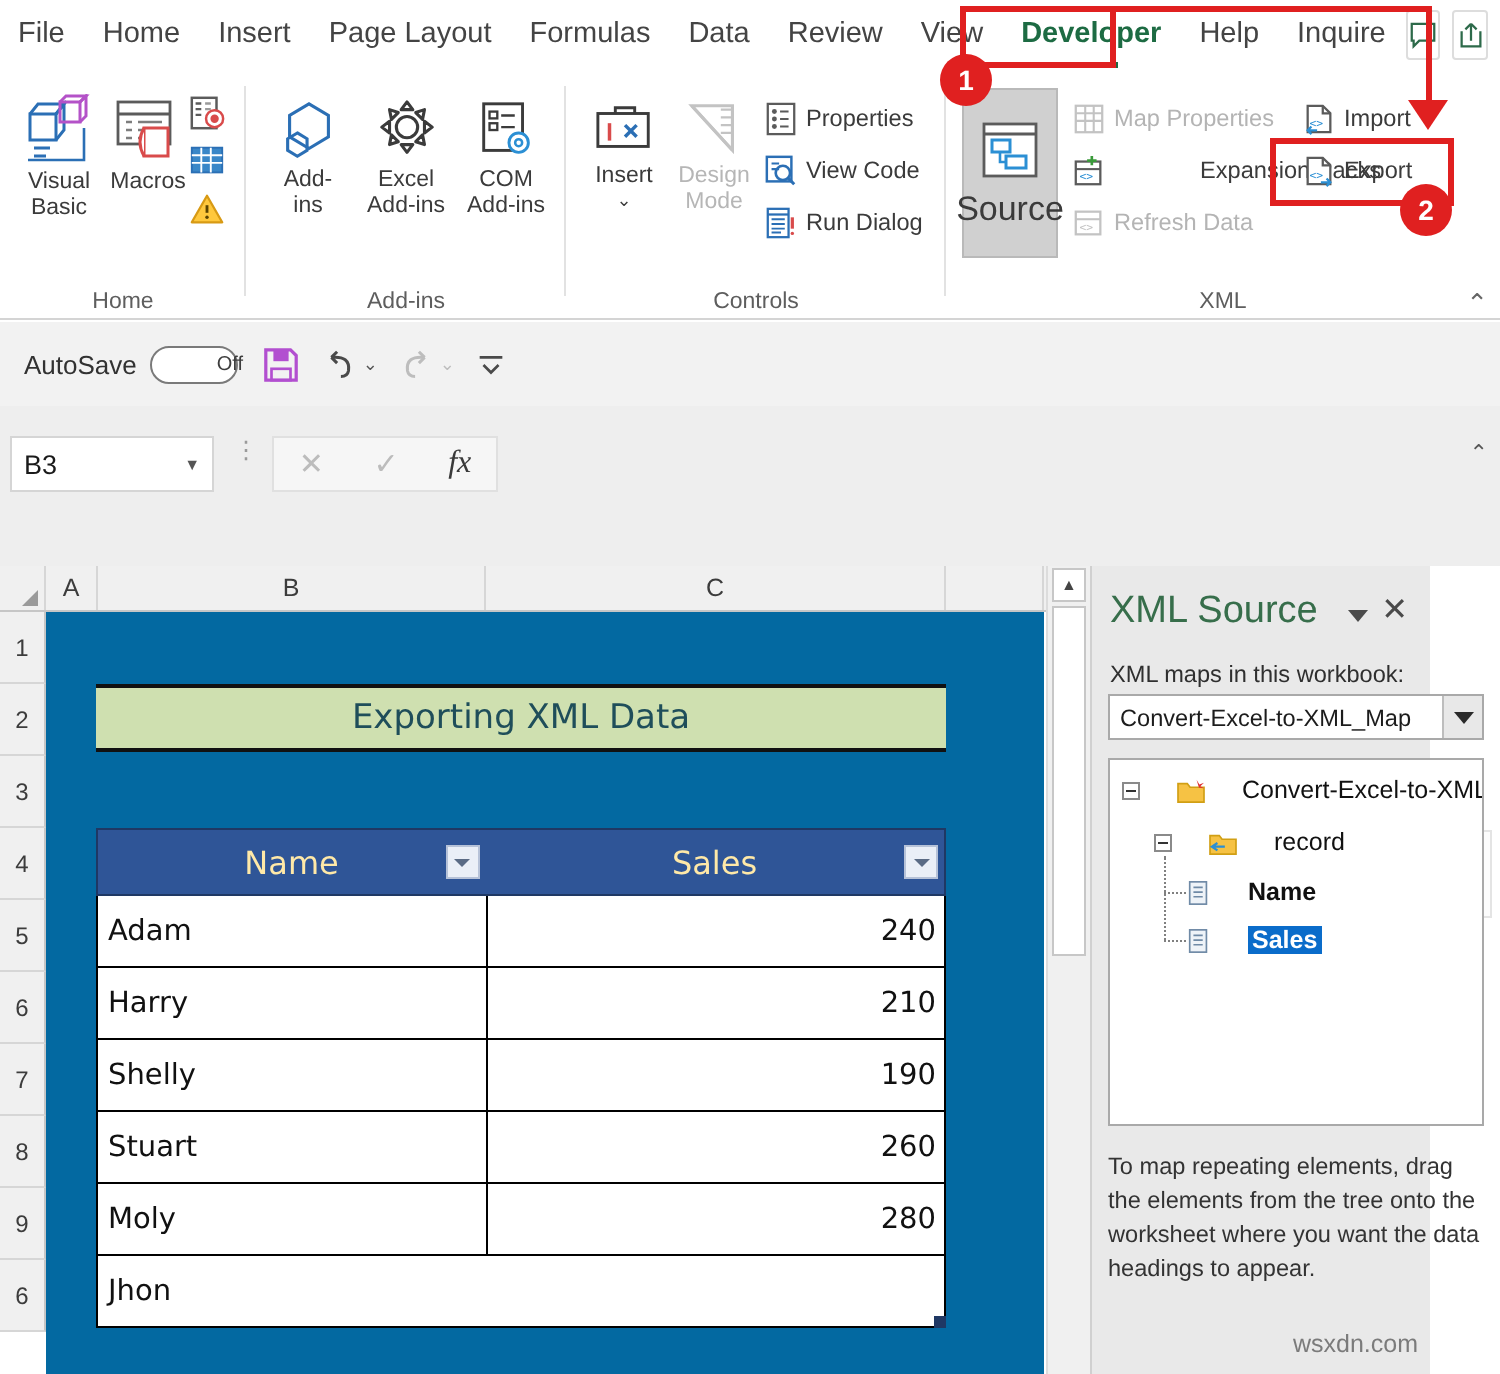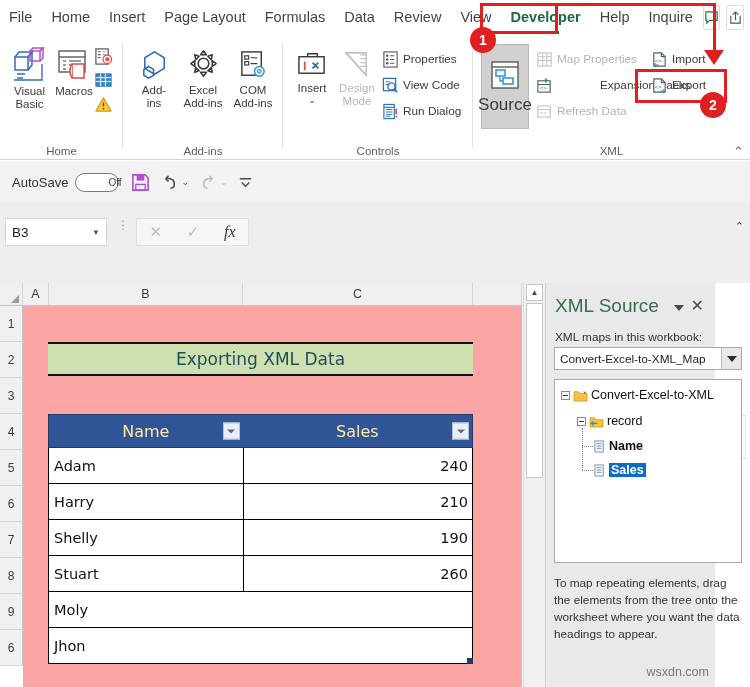--- a/index.html
+++ b/index.html
@@ -137,21 +137,21 @@
     border-left: 8px solid transparent; border-bottom: 8px solid #9a9a9a;
   }
   .rowhdr { position: absolute; left: 0; top: 23px; width: 23px; }
   .rowhdr .rh {
     height: 36px; line-height: 36px; text-align: center;
     font-size: 12px; color: #3c3c3c; background: #f0f0f0;
     border-bottom: 1px solid #d6d6d6; border-right: 1px solid #c6c6c6;
   }
   .sheetarea {
     position: absolute; left: 23px; top: 23px; width: 499px; height: 381px;
-    background: #fca5a5; overflow: hidden; text-decoration: underline;
+    background: #0369a1; overflow: hidden; text-decoration: underline;
   }
   .title-cell {
     position: absolute; left: 25px; top: 36px; width: 425px; height: 34px;
     background: #cfe0b0; border-top: 2.5px solid #111; border-bottom: 2.5px solid #111;
     display: flex; align-items: center; justify-content: center;
   }
   .title-cell span {
     font-family: "DejaVu Sans", sans-serif; font-size: 17px; color: #1f4e5a;
   }
   .thead {
@@ -243,21 +243,21 @@
   }
   .pane-select .drop::after {
     content: ""; border-left: 5px solid transparent; border-right: 5px solid transparent;
     border-top: 6px solid #2a2a2a;
   }
   .tree {
     position: absolute; left: 8px; top: 96px; width: 188px; height: 184px;
     background: #fff; border: 1px solid #a9a9a9; overflow: hidden;
   }
   .tnode {
-    position: absolute; display: flex; align-items: center; gap: 3px;
+    position: absolute; display: flex; align-items: center; gap: 18px;
     font-size: 12.5px; color: #111; white-space: nowrap;
   }
   .expander {
     width: 9px; height: 9px; border: 1px solid #8a8a8a; background: #fff;
     position: relative; flex: 0 0 auto;
   }
   .expander::before {
     content: ""; position: absolute; left: 1px; top: 3px; width: 5px; height: 1px; background: #333;
   }
   .tline-v {
@@ -635,20 +635,21 @@
       <div class="trow" style="top:214px;">
         <div class="c-name" style="width:194px;">Shelly</div>
         <div class="c-sales" style="width:229px;">190</div>
       </div>
       <div class="trow" style="top:250px;">
         <div class="c-name" style="width:194px;">Stuart</div>
         <div class="c-sales" style="width:229px;">260</div>
       </div>
       <div class="trow" style="top:286px;">
         <div class="c-name" style="width:194px;">Moly</div>
+        <div class="c-sales" style="width:229px;">280</div>
       </div>
       <div class="trow" style="top:322px;">
         <div class="c-name" style="width:194px;">Jhon</div>
       </div>
       <div class="fillhandle" style="left:444px; top:352px;"></div>
     </div>
   </div>
 
   <div class="gscroll">
     <div class="up">▲</div>

